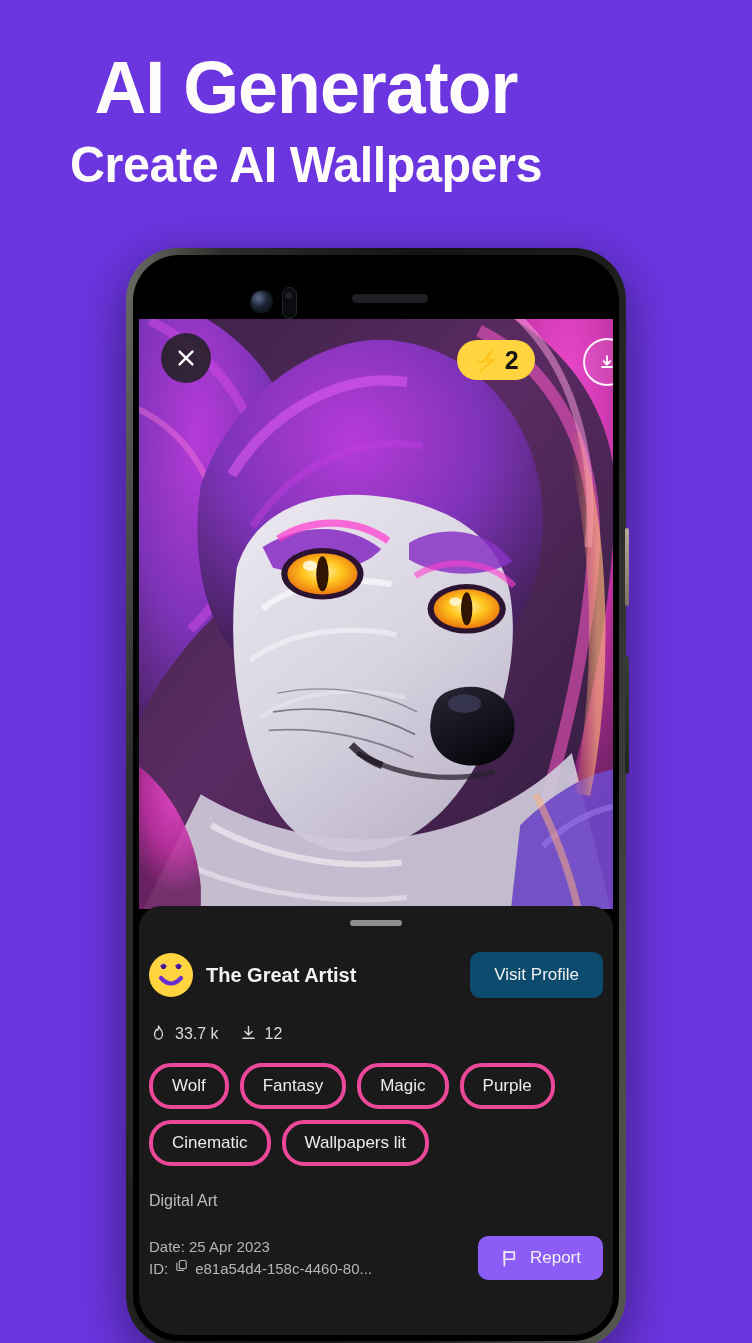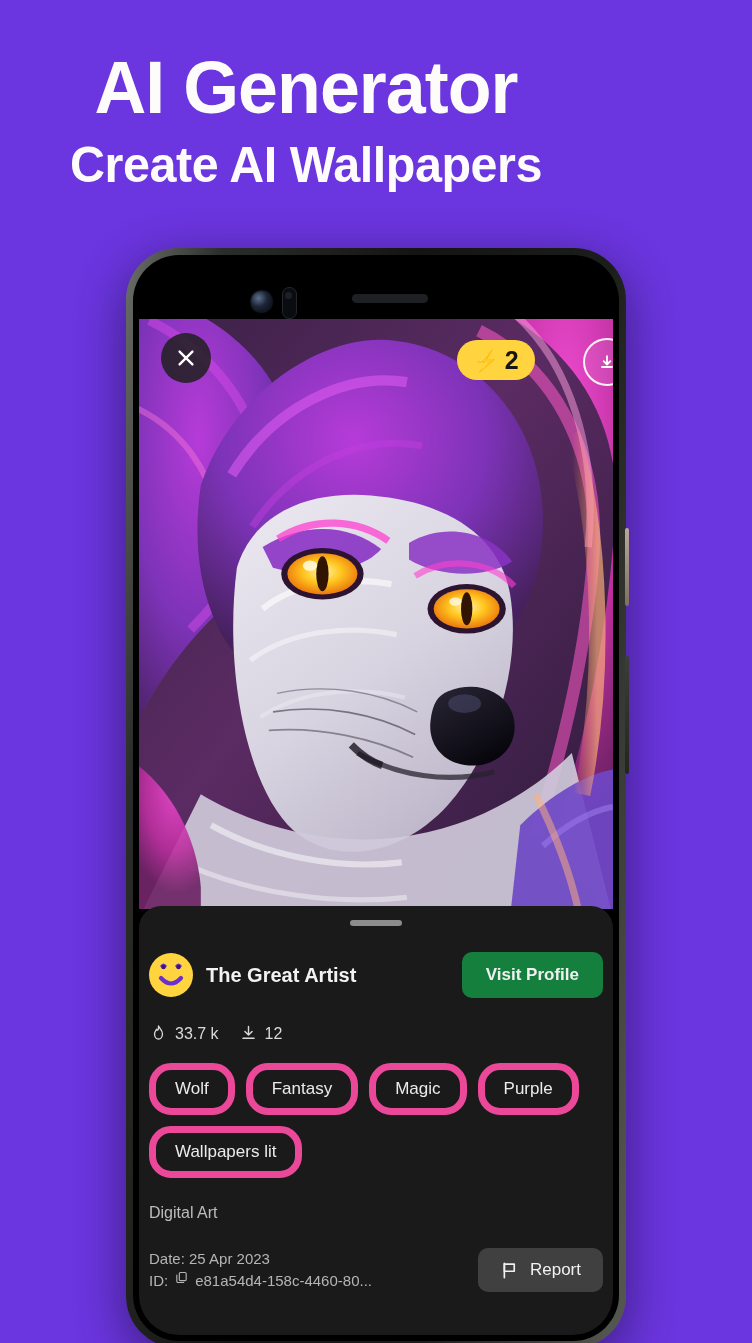--- a/index.html
+++ b/index.html
@@ -154,61 +154,60 @@
     background:#ffd43f;flex:0 0 auto;position:relative;
   }
   .avatar svg{position:absolute;left:0;top:0;width:44px;height:44px;}
   .author-name{
     margin-left:13px;
     font-size:20px;font-weight:bold;color:#f2f2f2;
     white-space:nowrap;
   }
   .visit-btn{
     margin-left:auto;
-    background:#15803d;border-radius:10px;
+    background:#0c4a6e;border-radius:10px;
     padding:13px 24px;
     font-size:17px;color:#f0f0f0;
     white-space:nowrap;
-    font-weight:bold;
   }
 
   .stats{
     display:flex;align-items:center;gap:20px;
     margin-top:26px;
   }
   .stat{display:flex;align-items:center;gap:7px;}
   .stat svg{width:19px;height:19px;flex:0 0 auto;}
   .stat-val{font-size:16px;color:#d9d9d9;}
 
   .tags{
     display:flex;flex-wrap:wrap;gap:11px;
     margin-top:20px;
   }
   .tag{
-    border:7px solid #ec4899;border-radius:22px;
+    border:4px solid #ec4899;border-radius:22px;
     padding:9px 19px;
     font-size:17px;color:#ebebeb;
     white-space:nowrap;
   }
 
   .category{
     margin-top:26px;
     font-size:16px;color:#bdbdbd;
   }
 
   .meta-row{
     display:flex;align-items:center;
     margin-top:26px;
   }
   .meta-text{font-size:15px;color:#b5b5b5;line-height:22px;}
   .meta-id{display:flex;align-items:flex-start;gap:6px;}
   .meta-id svg{width:15px;height:15px;flex:0 0 auto;}
   .report-btn{
     margin-left:auto;
-    background:#404040;border-radius:10px;
+    background:#8b5cf6;border-radius:10px;
     padding:12px 22px;
     display:flex;align-items:center;gap:11px;
     font-size:17px;color:#f0f0f0;
     white-space:nowrap;
   }
   .report-btn svg{width:19px;height:19px;flex:0 0 auto;}
 </style>
 </head>
 <body>
 
@@ -380,20 +379,21 @@
             </svg>
             <span class="stat-val">12</span>
           </div>
         </div>
 
         <div class="tags">
           <div class="tag">Wolf</div>
           <div class="tag">Fantasy</div>
           <div class="tag">Magic</div>
           <div class="tag">Purple</div>
+          <div class="tag">Cinematic</div>
           <div class="tag">Wallpapers lit</div>
         </div>
 
         <div class="category">Digital Art</div>
 
         <div class="meta-row">
           <div>
             <div class="meta-text">Date: 25 Apr 2023</div>
             <div class="meta-text meta-id">
               <span>ID:</span>

